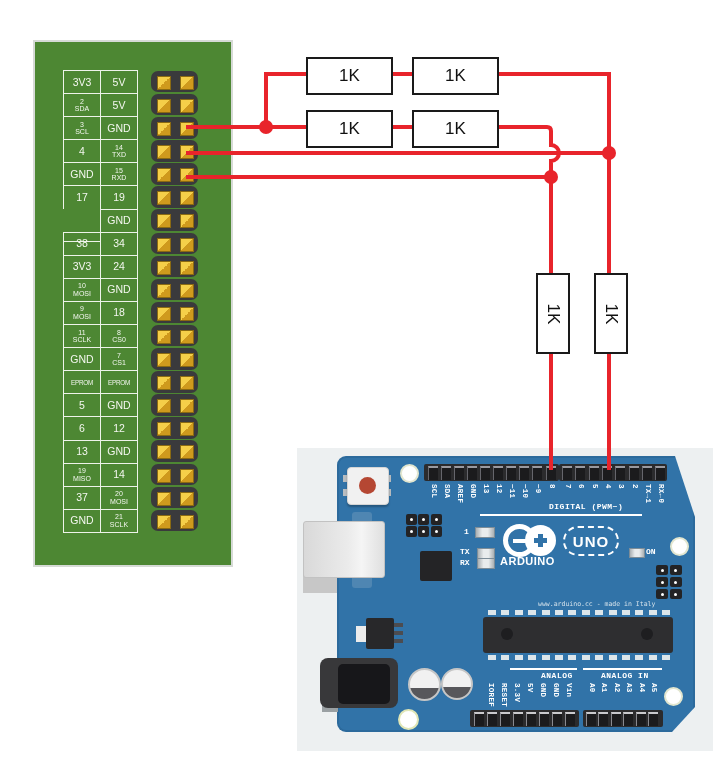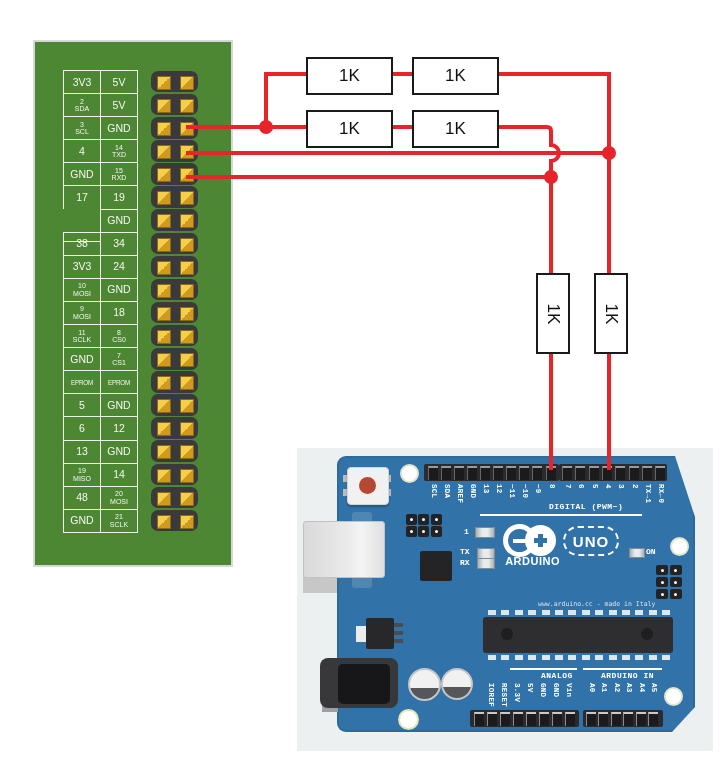--- a/index.html
+++ b/index.html
@@ -174,21 +174,21 @@
           <div class="gl-big">GND</div>
         </div>
         <div class="gcell" style="position: relative;">
           <div class="gl-sm">19</div>
           <div class="gl-sm">MISO</div>
         </div>
         <div class="gcell" style="position: relative;">
           <div class="gl-big">14</div>
         </div>
         <div class="gcell" style="position: relative;">
-          <div class="gl-big">48</div>
+          <div class="gl-big">37</div>
         </div>
         <div class="gcell" style="position: relative;">
           <div class="gl-sm">20</div>
           <div class="gl-sm">MOSI</div>
         </div>
         <div class="gcell" style="position: relative;">
           <div class="gl-big">GND</div>
         </div>
         <div class="gcell" style="position: relative;">
           <div class="gl-sm">21</div>
@@ -309,21 +309,21 @@
     <div class="abs hdr-strip" style="left:424px;top:464px;width:135px;height:17px;"></div>
     <div class="abs hdr-strip" style="left:559px;top:464px;width:108px;height:17px;"></div>
     <div class="abs hdr-strip" style="left:470px;top:710px;width:109px;height:17px;"></div>
     <div class="abs hdr-strip" style="left:583px;top:710px;width:80px;height:17px;"></div>
 
     <div class="abs grp-line" style="left:480px;top:514px;width:162px;"></div>
     <div class="abs grp-label" style="left:549px;top:502px;">DIGITAL (PWM~)</div>
     <div class="abs grp-line" style="left:510px;top:668px;width:67px;"></div>
     <div class="abs grp-label" style="left:541px;top:671px;">ANALOG</div>
     <div class="abs grp-line" style="left:583px;top:668px;width:79px;"></div>
-    <div class="abs grp-label" style="left:601px;top:671px;">ARDUINO IN</div>
+    <div class="abs grp-label" style="left:601px;top:671px;">ANALOG IN</div>
 
     <div id="icsp1">
         <div class="icsp-pin" style="left: 406px; top: 514px; width: 11px; height: 11px;"></div>
         <div class="icsp-pin" style="left: 406px; top: 526px; width: 11px; height: 11px;"></div>
         <div class="icsp-pin" style="left: 418.4px; top: 514px; width: 11px; height: 11px;"></div>
         <div class="icsp-pin" style="left: 418.4px; top: 526px; width: 11px; height: 11px;"></div>
         <div class="icsp-pin" style="left: 430.8px; top: 514px; width: 11px; height: 11px;"></div>
         <div class="icsp-pin" style="left: 430.8px; top: 526px; width: 11px; height: 11px;"></div>
       </div>
     <div id="icsp2">
@@ -346,21 +346,21 @@
     <div class="abs led" style="left:629px;top:548px;width:14px;height:8px;"></div>
     <div class="abs led-label" style="left:646px;top:547px;">ON</div>
 
     <div class="abs" style="left:503px;top:524px;width:33px;height:33px;border:5px solid #fff;border-radius:50%;box-sizing:border-box;z-index:6;">
       <div class="abs" style="left:5px;top:9.5px;width:13px;height:4.5px;background:#fff;"></div>
     </div>
     <div class="abs" style="left:525px;top:525px;width:31px;height:31px;background:#fff;border-radius:50%;z-index:6;">
       <div class="abs" style="left:9px;top:13px;width:13px;height:4.5px;background:#3173a8;"></div>
       <div class="abs" style="left:13.2px;top:8.8px;width:4.5px;height:13px;background:#3173a8;"></div>
     </div>
-    <div class="abs silk" style="left:500px;top:555px;width:60px;text-align:right;font-weight:bold;font-size:11px;letter-spacing:.5px;">ARDUINO</div>
+    <div class="abs silk" style="left:500px;top:555px;width:60px;text-align:left;font-weight:bold;font-size:11px;letter-spacing:.5px;">ARDUINO</div>
     <div class="abs" style="left:563px;top:526px;width:56px;height:30px;border:2px dashed #fff;border-radius:16px;z-index:6;
          display:flex;align-items:center;justify-content:center;color:#fff;font-weight:bold;font-size:15px;letter-spacing:1px;box-sizing:border-box;">UNO</div>
 
     <div class="abs footer-txt" style="left:511px;top:600px;">www.arduino.cc - made in Italy</div>
 
     <div id="dip-legs">
         <div class="abs" style="left: 488px; top: 610px; width: 8px; height: 5px; background: rgb(221, 230, 234); z-index: 6;"></div>
         <div class="abs" style="left: 488px; top: 655px; width: 8px; height: 5px; background: rgb(221, 230, 234); z-index: 6;"></div>
         <div class="abs" style="left: 501.4px; top: 610px; width: 8px; height: 5px; background: rgb(221, 230, 234); z-index: 6;"></div>
         <div class="abs" style="left: 501.4px; top: 655px; width: 8px; height: 5px; background: rgb(221, 230, 234); z-index: 6;"></div>

